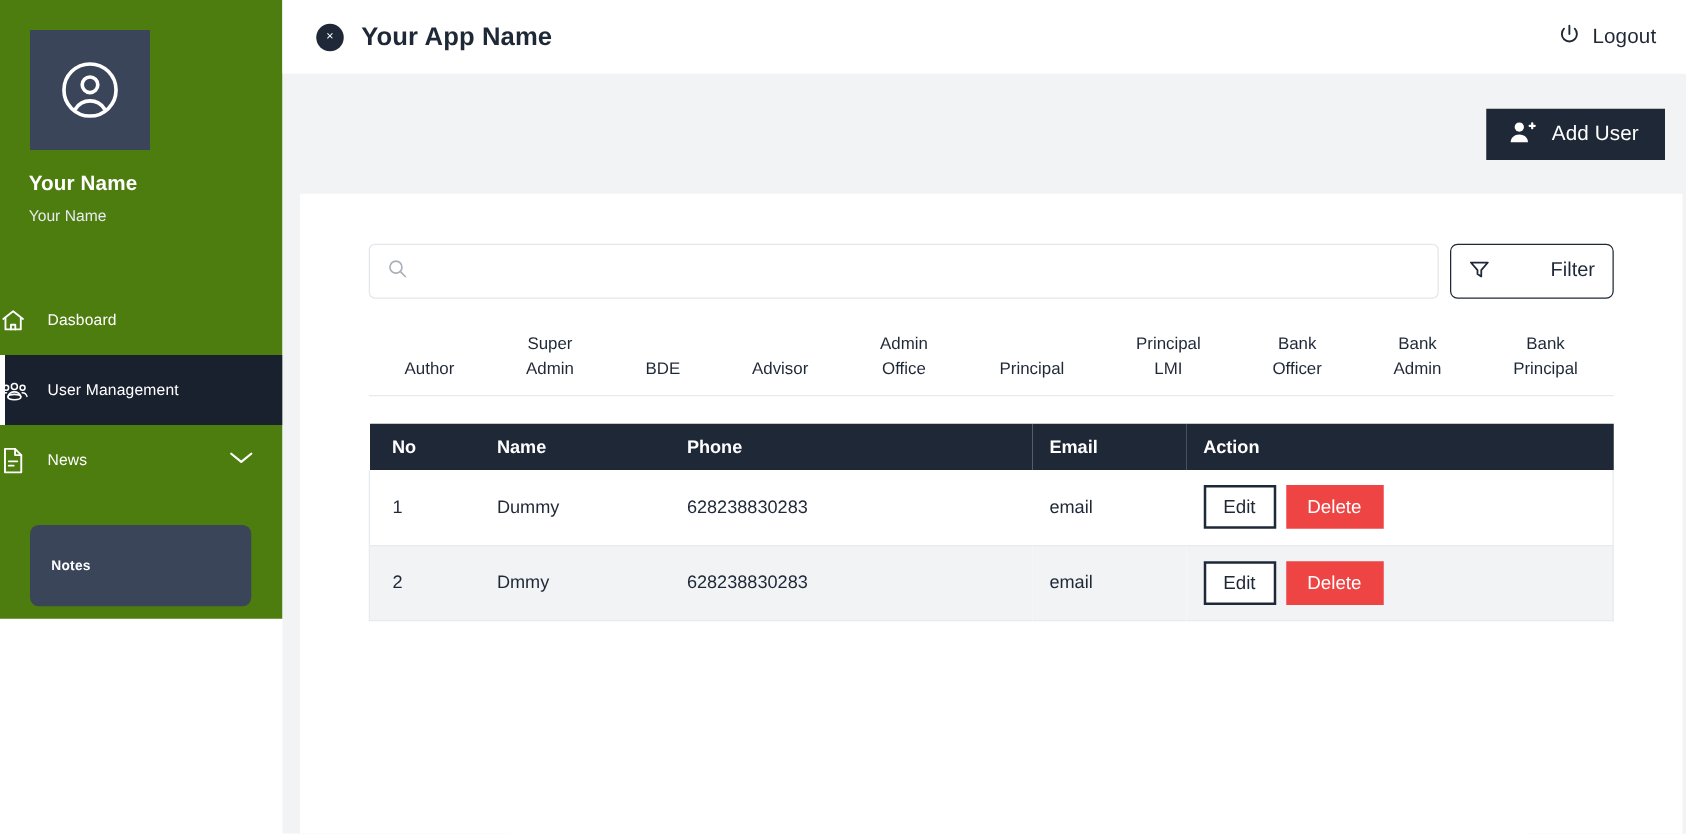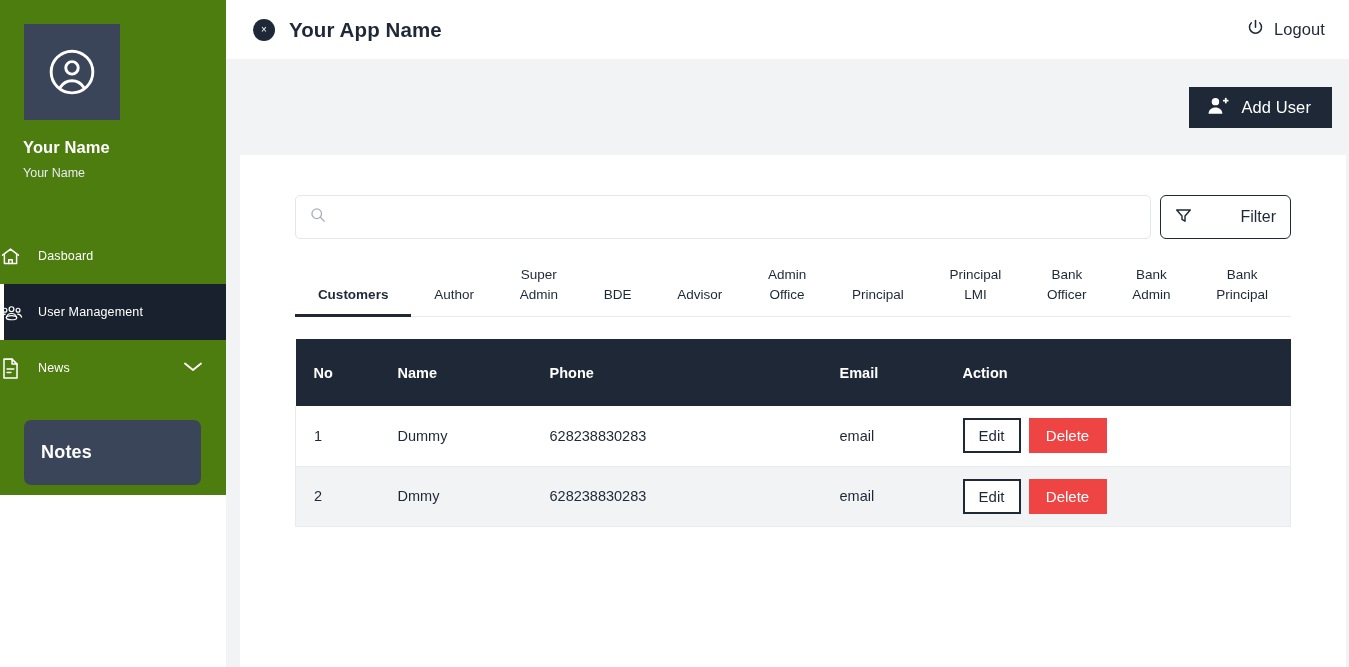--- a/index.html
+++ b/index.html
@@ -52,21 +52,21 @@
   }
   .nav-item .chev { position: absolute; right: 22px; top: 50%; transform: translateY(-50%); }
   .notes-card {
     margin: 24px 0 0 24px;
     width: 177px; height: 65px;
     background: #3b455a;
     border-radius: 7px;
     display: flex; align-items: center;
     padding-left: 17px;
   }
-  .notes-title { font-size: 18px; font-weight: bold; color: #ffffff; letter-spacing: .2px; }
+  .notes-title { font-size: 11px; font-weight: bold; color: #ffffff; letter-spacing: .2px; }
 
   
   .main { flex: 1 1 auto; height: 667px; background: #f1f3f5; position: relative; }
   .topbar {
     height: 59px; background: #ffffff;
     display: flex; align-items: center;
     padding: 0 24px 0 27px;
   }
   .brand { display: flex; align-items: center; gap: 14px; }
   .brand-badge {
@@ -136,21 +136,21 @@
   .tab.active { font-weight: bold; }
   .tab.active::after {
     content: ""; position: absolute; left: 0; right: 0; bottom: -1px;
     height: 3px; background: #1e2837;
   }
 
   table.data { width: 100%; border-collapse: collapse; margin-top: 22px; }
   table.data thead th {
     background: #1e2837; color: #ffffff;
     font-size: 14.5px; font-weight: bold; text-align: left;
-    height: 67px; padding: 0 0 0 14px;
+    height: 37px; padding: 0 0 0 14px;
   }
   table.data thead th:first-child { padding-left: 18px; }
   table.data tbody td {
     font-size: 14.5px; color: #1e2837;
     height: 60px; padding: 0 0 0 14px;
     border-left: 1px solid #e7eaee; border-right: 1px solid #e7eaee;
     border-bottom: 1px solid #e7eaee;
   }
   table.data tbody td:not(:first-child) { border-left: none; }
   table.data tbody td:not(:last-child) { border-right: none; }
@@ -292,21 +292,20 @@
             <span>
               <svg width="17" height="17" viewBox="0 0 18 18" fill="none" stroke="#1e2837" stroke-width="1.5" stroke-linecap="round" stroke-linejoin="round">
                 <path d="M1.8 3.2h14.4l-5.6 6.4v5.4l-3.2-2v-3.4z"></path>
               </svg>
             </span>
             <span class="filter-label">Filter</span>
           </button>
         </div>
 
         <div class="tabs">
-          <div class="tab active">Customers</div>
           <div class="tab">Author</div>
           <div class="tab">Super
 Admin</div>
           <div class="tab">BDE</div>
           <div class="tab">Advisor</div>
           <div class="tab">Admin
 Office</div>
           <div class="tab">Principal</div>
           <div class="tab">Principal
 LMI</div>

